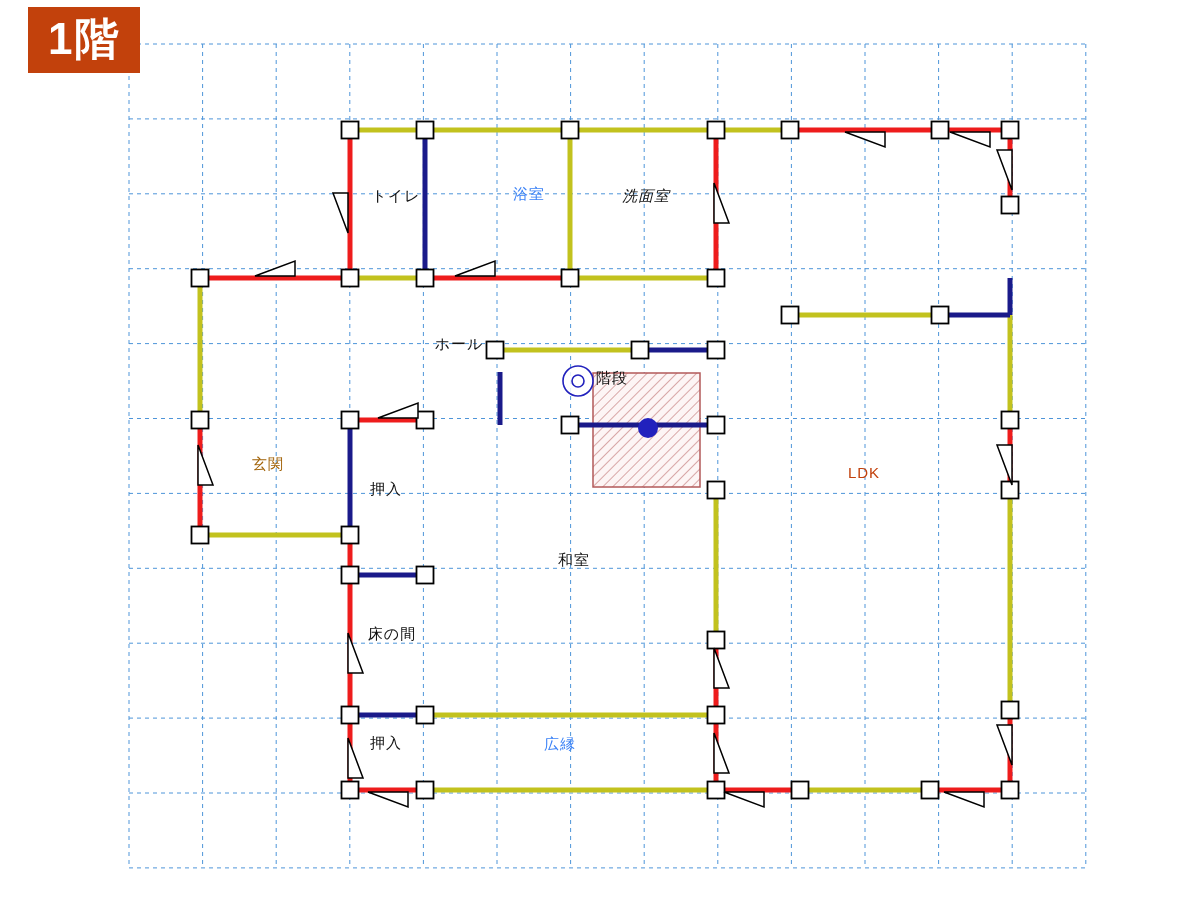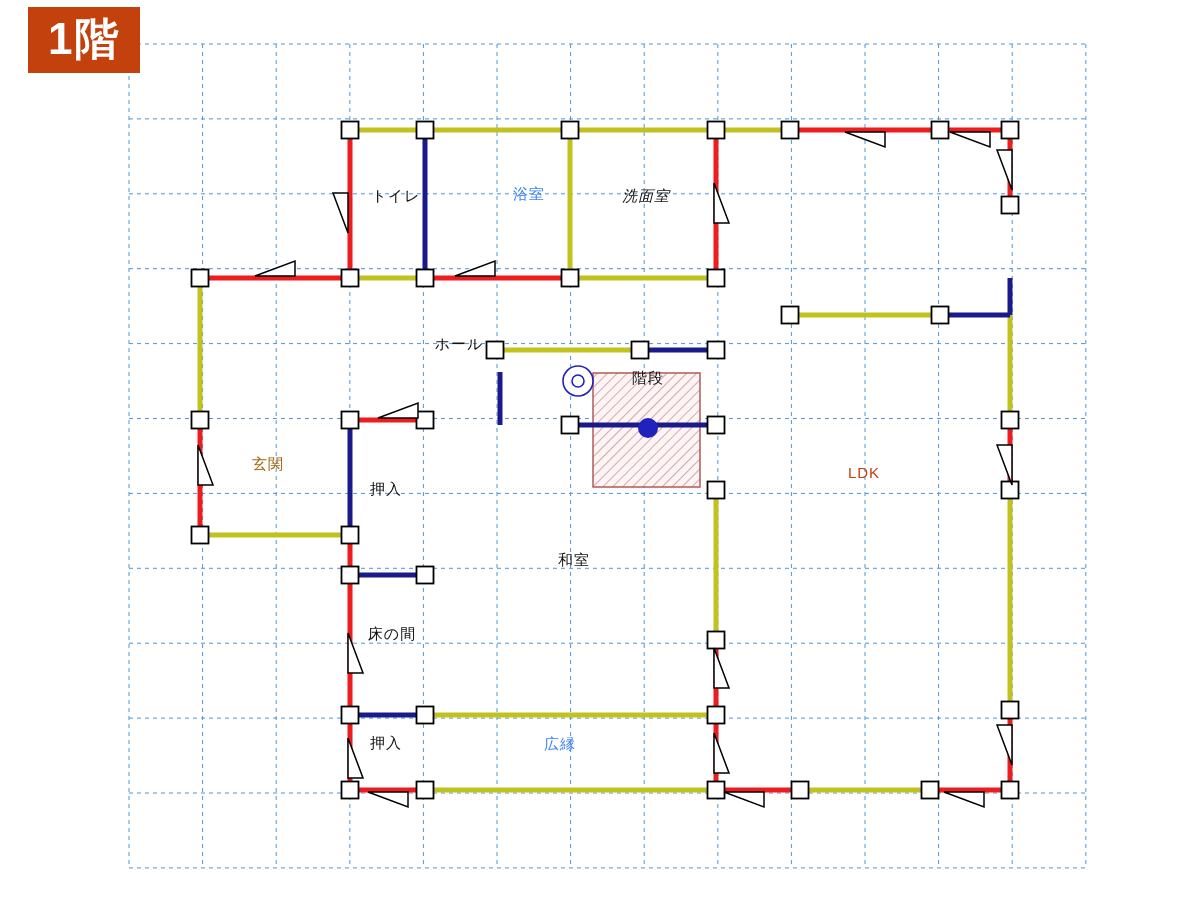--- a/index.html
+++ b/index.html
@@ -169,21 +169,21 @@
       <polygon points="0,0 40,0 40,-15" transform="translate(944 792) rotate(0) scale(1 -1)" fill="#ffffff" stroke="#000000" stroke-width="1.5" stroke-linejoin="miter"></polygon>
       <circle cx="648" cy="428" r="10" fill="#2121bd"></circle>
       <circle cx="578" cy="381" r="15" fill="#ffffff" fill-opacity="0.85" stroke="#2121bd" stroke-width="1.6"></circle>
       <circle cx="578" cy="381" r="6" fill="none" stroke="#2121bd" stroke-width="1.6"></circle>
     </svg>
   <div id="labels">
       <div class="room-label" style="left: 388px; top: 196px; color: rgb(17, 17, 17); margin-left: 8px;">トイレ</div>
       <div class="room-label" style="left: 497px; top: 194px; color: #3b82f6; margin-left: 32px;">浴室</div>
       <div class="room-label" style="left: 646px; top: 196px; color: rgb(17, 17, 17); font-style: italic;">洗面室</div>
       <div class="room-label" style="left: 459px; top: 344px; color: rgb(17, 17, 17); text-align: right;">ホール</div>
-      <div class="room-label" style="left: 612px; top: 378px; color: rgb(17, 17, 17); margin-left: 36px;">階段</div>
+      <div class="room-label" style="left: 612px; top: 378px; color: rgb(17, 17, 17);">階段</div>
       <div class="room-label" style="left: 268px; top: 464px; color: #a16207;">玄関</div>
       <div class="room-label" style="left: 386px; top: 489px; color: rgb(17, 17, 17);">押入</div>
       <div class="room-label" style="left: 864px; top: 472px; color: #c2410c;">LDK</div>
       <div class="room-label" style="left: 574px; top: 560px; color: rgb(17, 17, 17);">和室</div>
       <div class="room-label" style="left: 392px; top: 634px; color: rgb(17, 17, 17);">床の間</div>
       <div class="room-label" style="left: 386px; top: 743px; color: rgb(17, 17, 17);">押入</div>
       <div class="room-label" style="left: 560px; top: 744px; color: #3b82f6;">広縁</div>
     </div>
   <div class="title-box">
     <span>1階</span>

